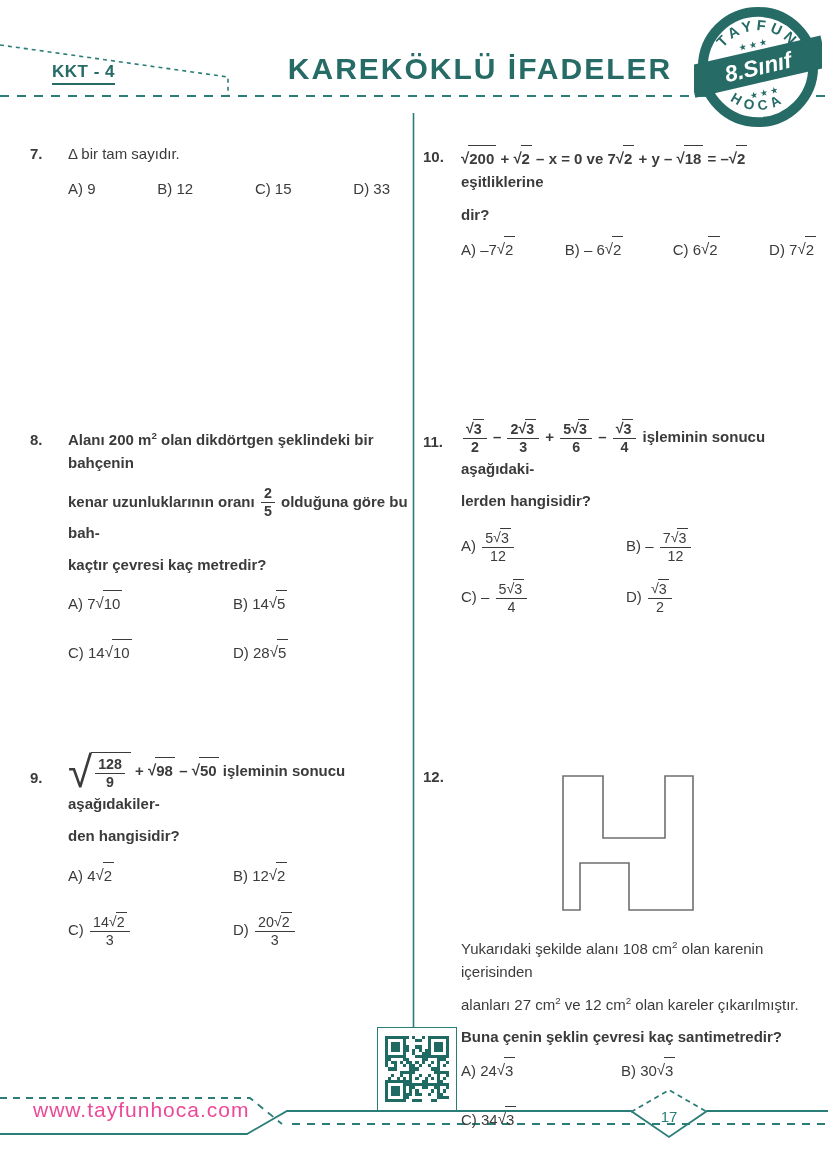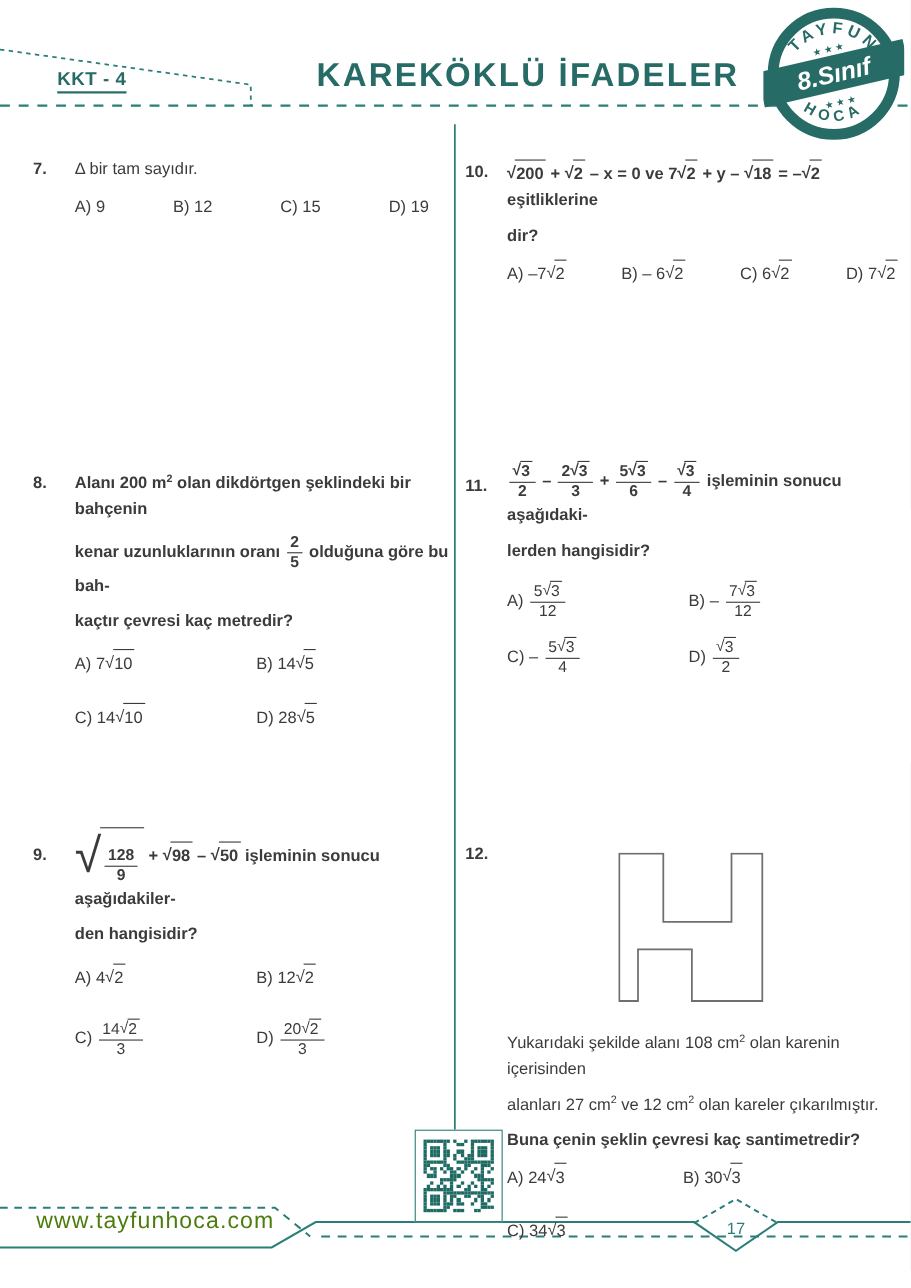--- a/index.html
+++ b/index.html
@@ -28,26 +28,26 @@
   .fr{display:inline-flex;flex-direction:column;vertical-align:middle;text-align:center;
       line-height:1.2;margin:1px 2px;font-size:0.95em;font-weight:bold;}
   .fr .nu{border-bottom:1.4px solid currentColor;padding:0 3px;}
   .fr .de{padding:0 3px;}
   .qline .fr, .opt .fr{font-weight:inherit;}
   .sq{display:inline-block;white-space:nowrap;}
   .sq .sqg{display:inline-block;transform:translateY(-1px);}
   .sq .rad{display:inline-block;border-top:1.5px solid currentColor;padding:1px 2px 0 1px;margin-left:-1px;}
   .sq.big{display:inline-flex;align-items:center;vertical-align:middle;}
   .sq.big .sqg{font-size:44px;line-height:40px;font-weight:400;transform:none;}
-  .sq.big .rad{border-top:1.6px solid currentColor;padding:16px 4px 0 2px;}
+  .sq.big .rad{border-top:1.6px solid currentColor;padding:2px 4px 0 2px;}
   sup{font-size:0.65em;}
   
   .fig12{position:absolute;left:139px;top:10px;}
   
-  .site{position:absolute;left:33px;top:1098px;font-size:21px;color:#4d7c0f;letter-spacing:1px;}
+  .site{position:absolute;left:33px;top:1098px;font-size:21px;color:#ec4899;letter-spacing:1px;}
   .qrbox{position:absolute;left:377px;top:1027px;width:78px;height:82px;border:1.6px solid #2b7e78;
          background:#fff;display:flex;align-items:center;justify-content:center;}
   .qr{display:grid;grid-template-rows:repeat(21,1fr);grid-template-columns:repeat(21,1fr);
       width:64px;height:66px;}
   .qr i{background:#1f6b64;}
 </style>
 </head>
 <body>
 
 <div id="page">
@@ -96,21 +96,21 @@
   <div class="q" style="left:30px;top:142px;width:385px">
     <div class="qnum">7.</div>
     <div class="qbody">
       <div>
           <div class="qline">Δ bir tam sayıdır.</div>
         </div>
       <div class="opts-row">
           <span class="opt">A)  9</span>
           <span class="opt">B)  12</span>
           <span class="opt">C)  15</span>
-          <span class="opt">D)  19</span>
+          <span class="opt">D)  33</span>
         </div>
     </div>
   </div>
 
   <div class="q" style="left:30px;top:428px;width:388px">
     <div class="qnum">8.</div>
     <div class="qbody">
       <div>
           <div class="qline b">Alanı 200 m<sup>2</sup> olan dikdörtgen şeklindeki bir bahçenin</div>
           <div class="qline b">kenar uzunluklarının oranı <span class="fr">

